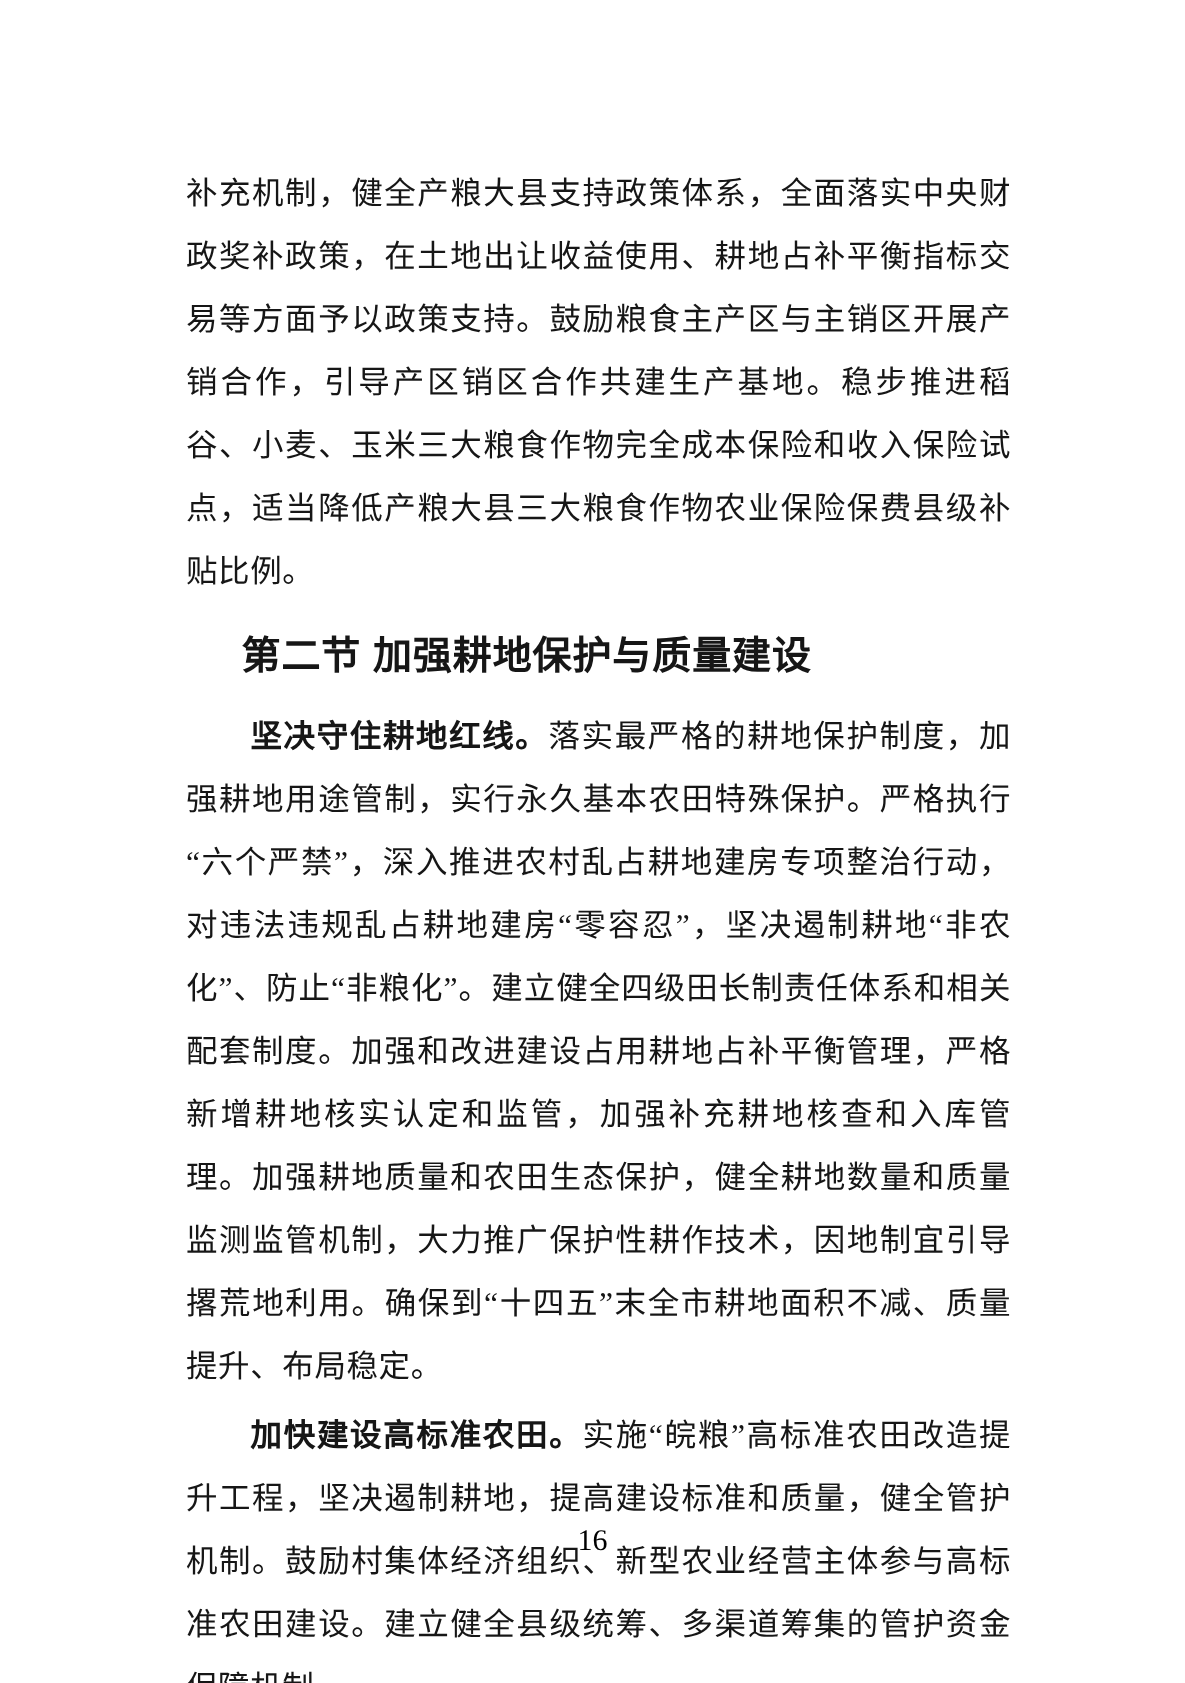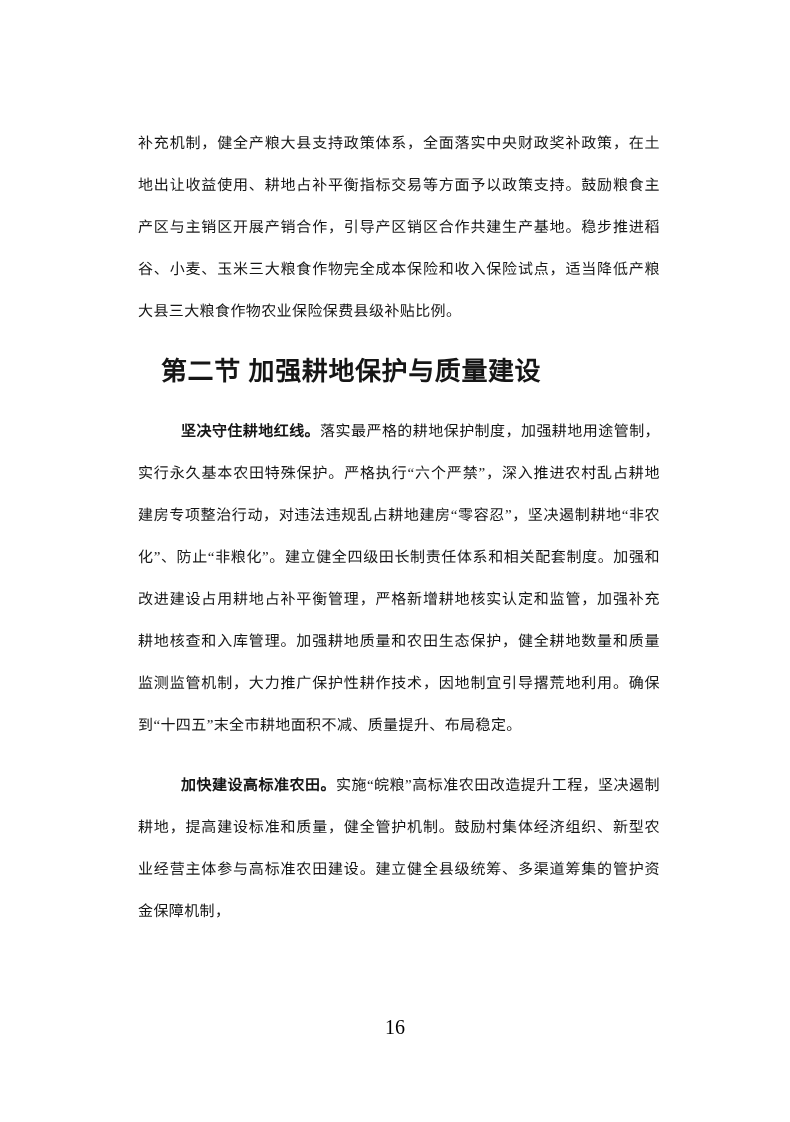--- a/index.html
+++ b/index.html
@@ -17,22 +17,22 @@
     overflow: hidden;
     font-family: "Liberation Serif", "DejaVu Serif", serif;
   }
   .content {
     position: absolute;
     top: 104px;
     left: 120px;
     width: 558px;
   }
   .body-para {
-    margin: 18px;
-    font-size: 15px;
+    margin: 4px;
+    font-size: 21px;
     line-height: 42px;
     text-align: justify;
     text-align-last: left;
     letter-spacing: 0.4px;
   }
   .indented {
     text-indent: 43px;
   }
   .section-heading {
     margin: 14px 0 12px 0;

